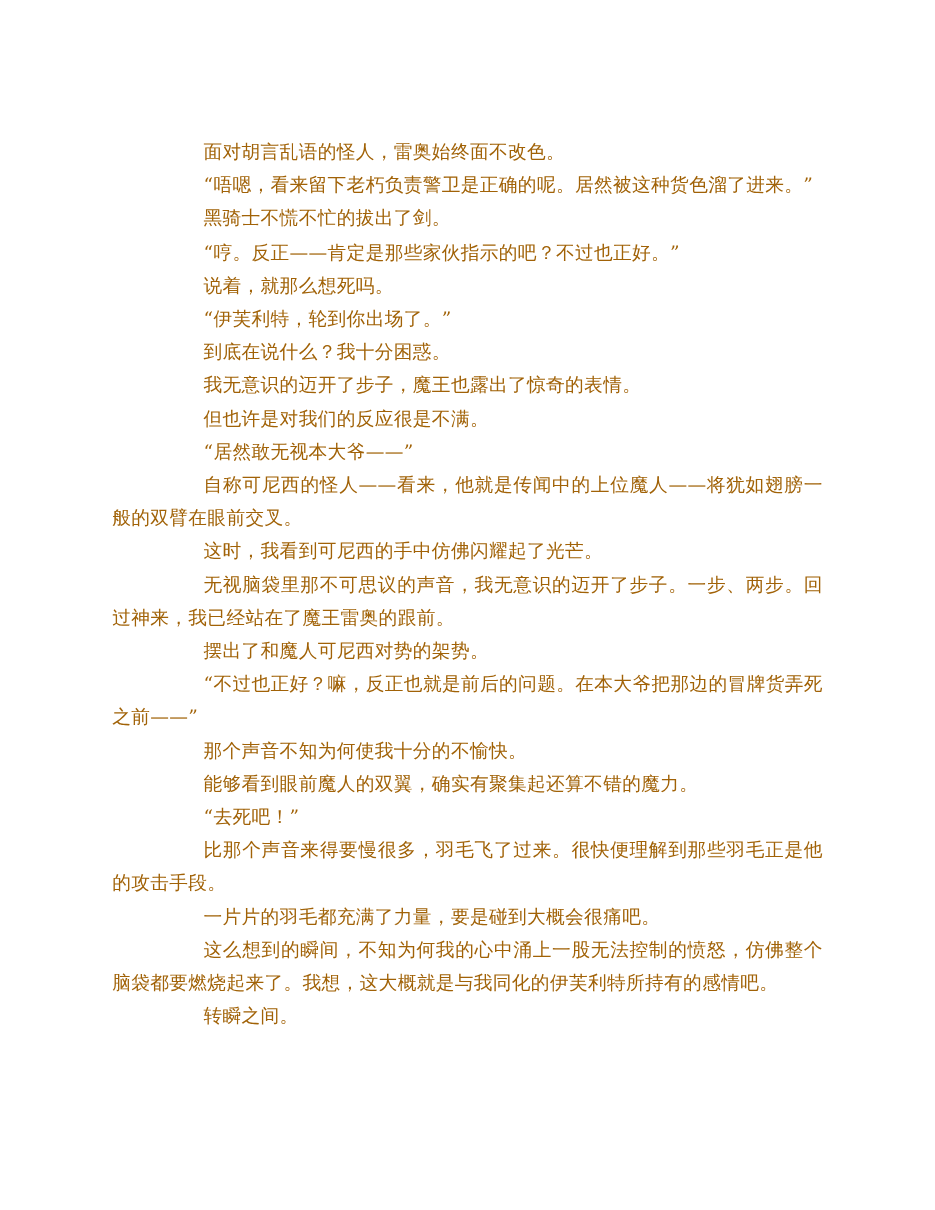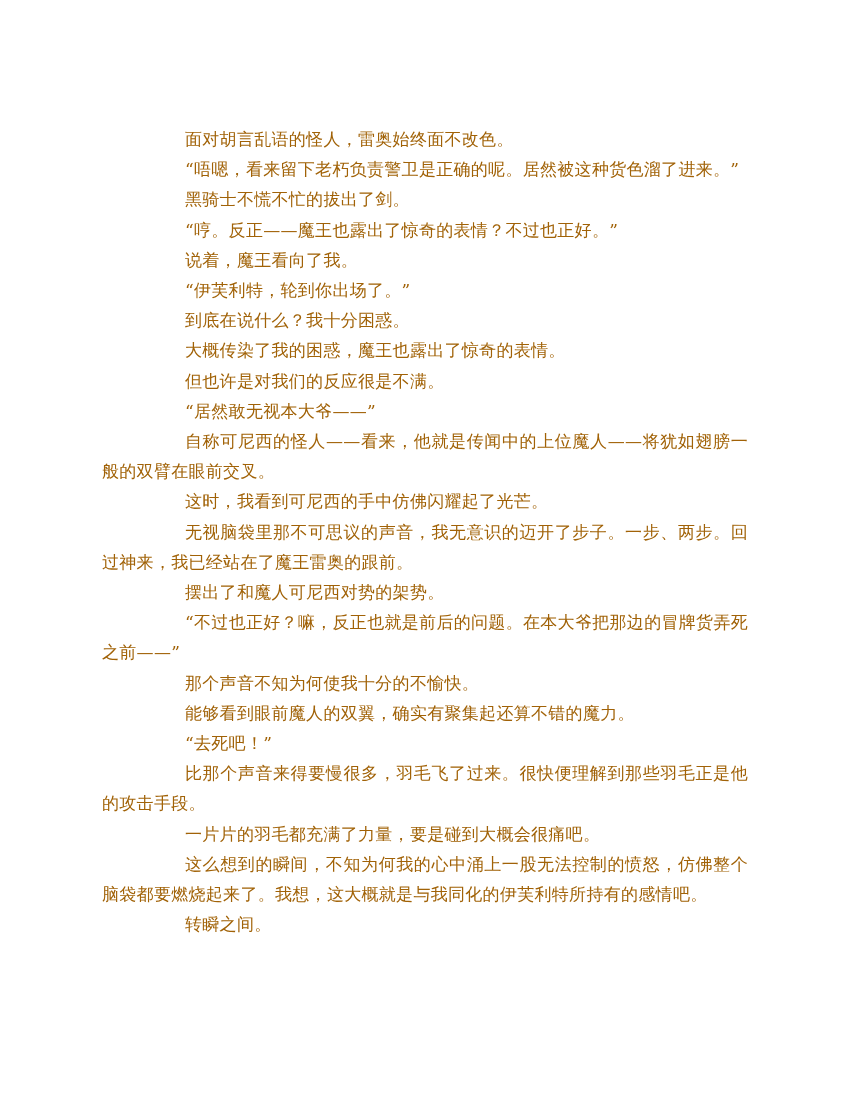--- a/index.html
+++ b/index.html
@@ -30,25 +30,25 @@
       letter-spacing: 0.3px;
     }
   </style>
 </head>
 <body>
 
 <div class="page">
   <p class="para">面对胡言乱语的怪人，雷奥始终面不改色。</p>
   <p class="para">“唔嗯，看来留下老朽负责警卫是正确的呢。居然被这种货色溜了进来。”</p>
   <p class="para">黑骑士不慌不忙的拔出了剑。</p>
-  <p class="para">“哼。反正——魔王也露出了惊奇的表情？不过也正好。”</p>
-  <p class="para">说着，魔王看向了我。</p>
+  <p class="para">“哼。反正——肯定是那些家伙指示的吧？不过也正好。”</p>
+  <p class="para">说着，就那么想死吗。</p>
   <p class="para">“伊芙利特，轮到你出场了。”</p>
   <p class="para">到底在说什么？我十分困惑。</p>
-  <p class="para">大概传染了我的困惑，魔王也露出了惊奇的表情。</p>
+  <p class="para">我无意识的迈开了步子，魔王也露出了惊奇的表情。</p>
   <p class="para">但也许是对我们的反应很是不满。</p>
   <p class="para">“居然敢无视本大爷——”</p>
   <p class="para">自称可尼西的怪人——看来，他就是传闻中的上位魔人——将犹如翅膀一般的双臂在眼前交叉。</p>
   <p class="para">这时，我看到可尼西的手中仿佛闪耀起了光芒。</p>
   <p class="para">无视脑袋里那不可思议的声音，我无意识的迈开了步子。一步、两步。回过神来，我已经站在了魔王雷奥的跟前。</p>
   <p class="para">摆出了和魔人可尼西对势的架势。</p>
   <p class="para">“不过也正好？嘛，反正也就是前后的问题。在本大爷把那边的冒牌货弄死之前——”</p>
   <p class="para">那个声音不知为何使我十分的不愉快。</p>
   <p class="para">能够看到眼前魔人的双翼，确实有聚集起还算不错的魔力。</p>
   <p class="para">“去死吧！”</p>

